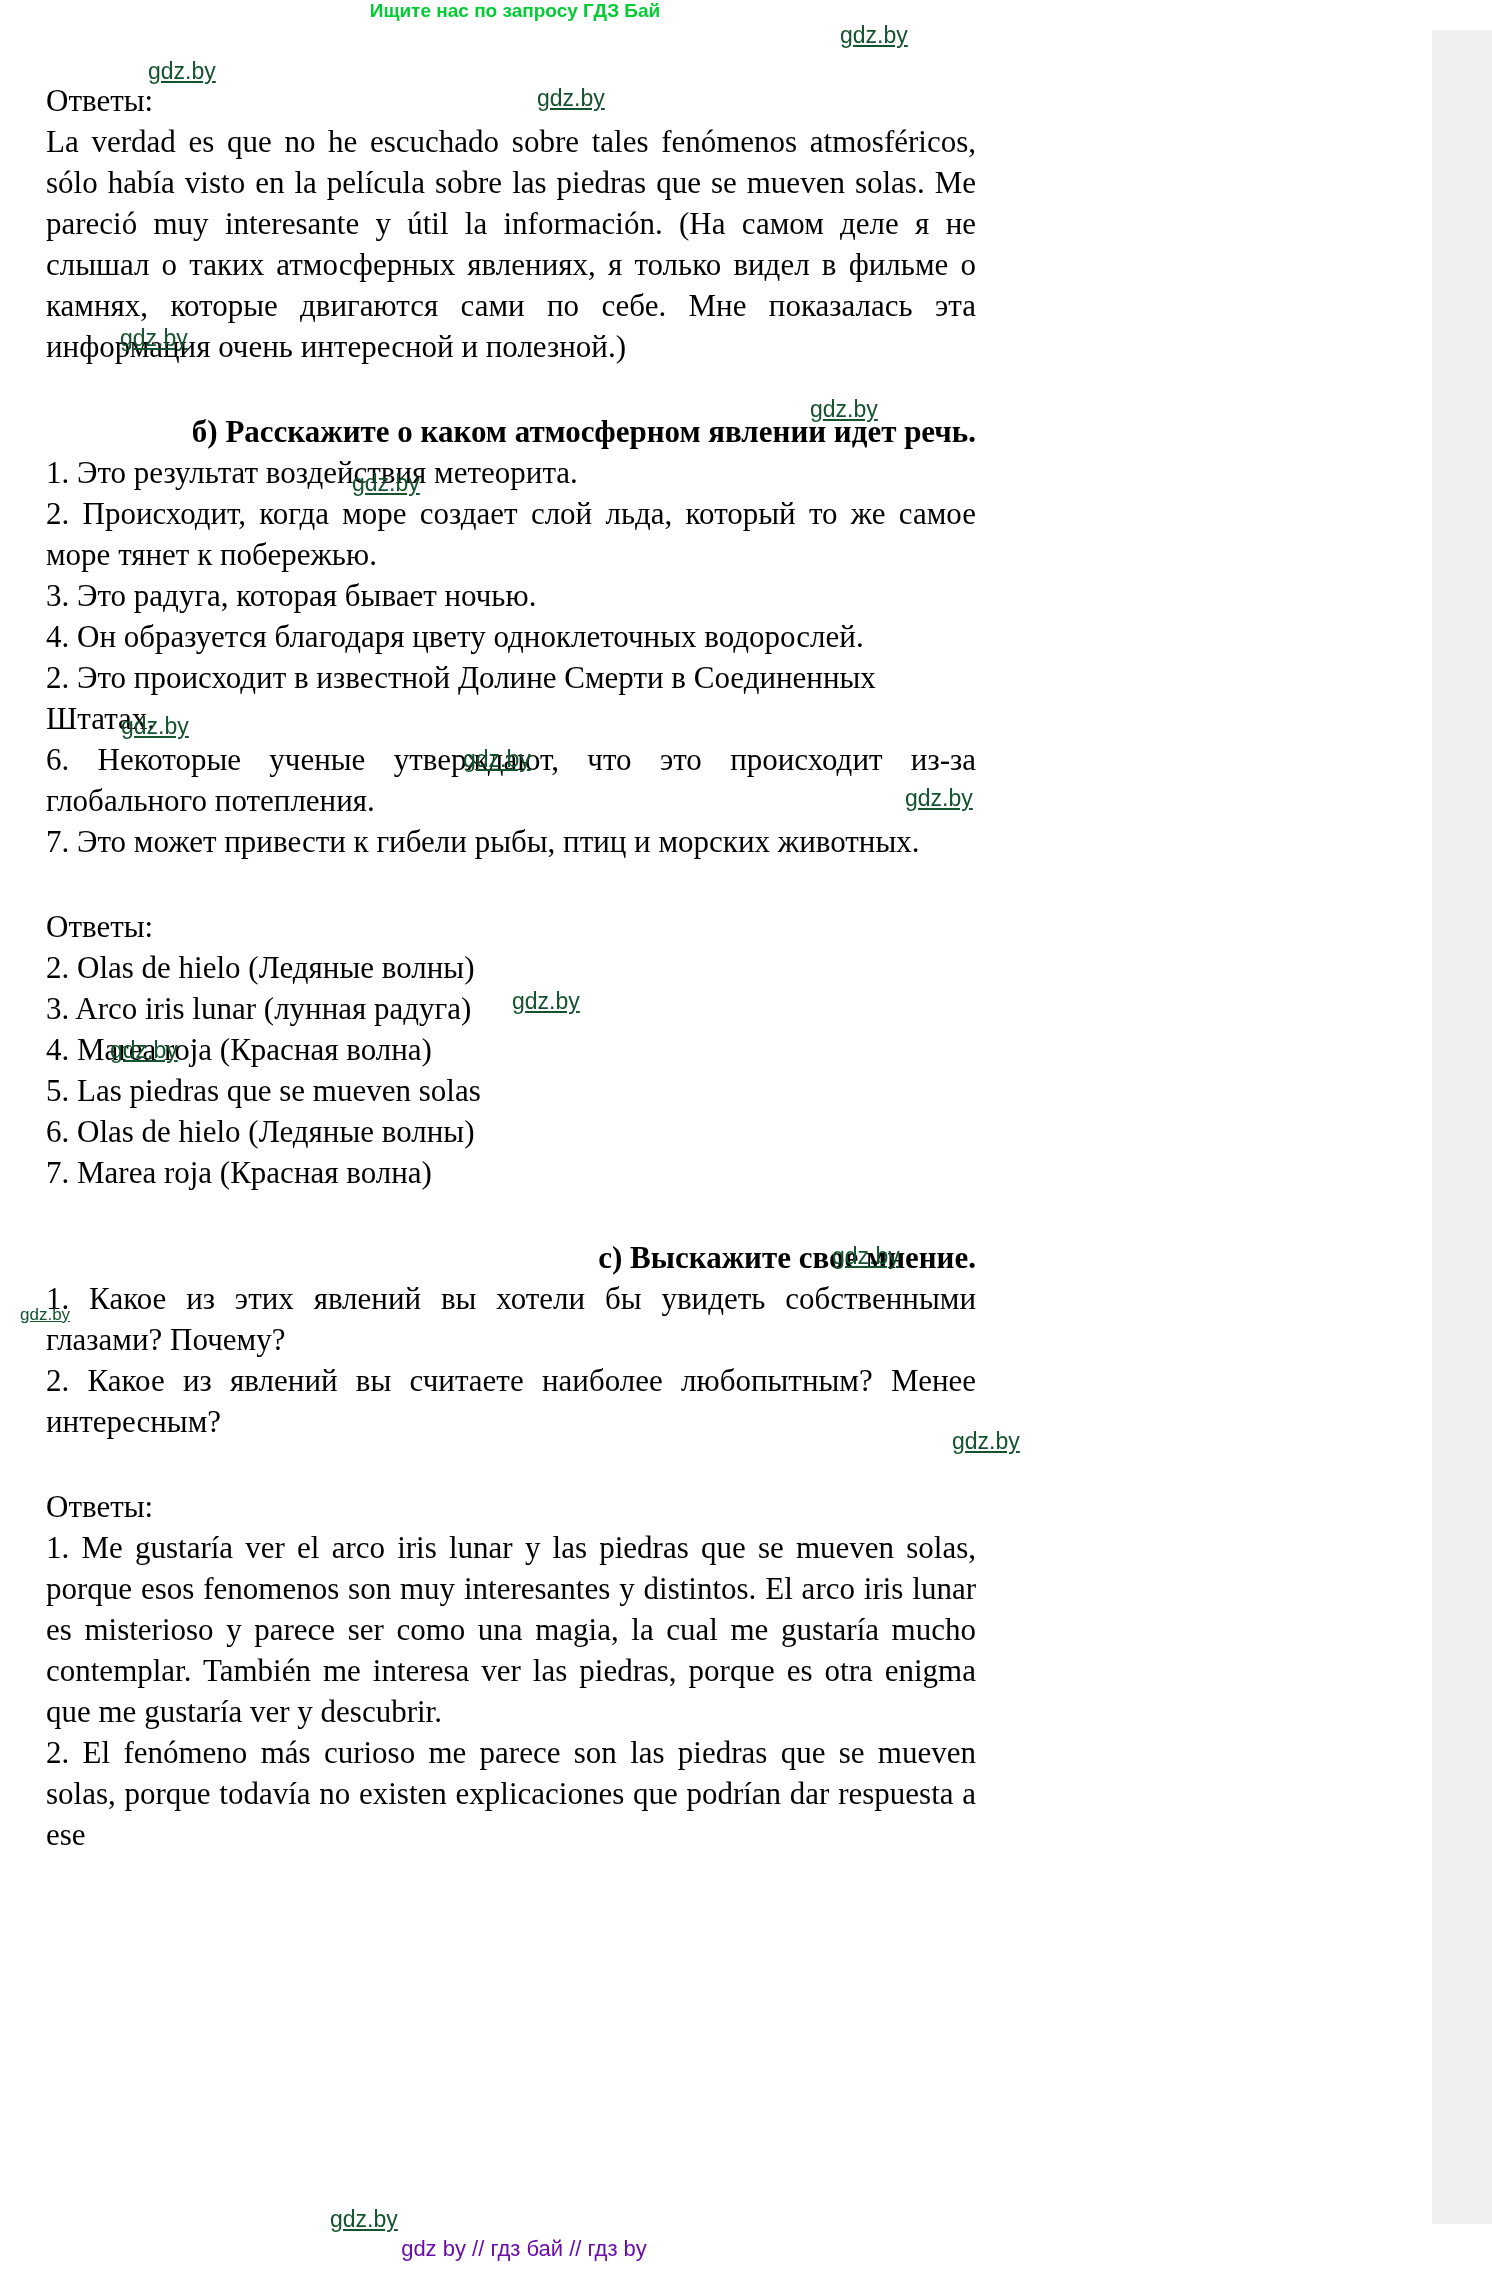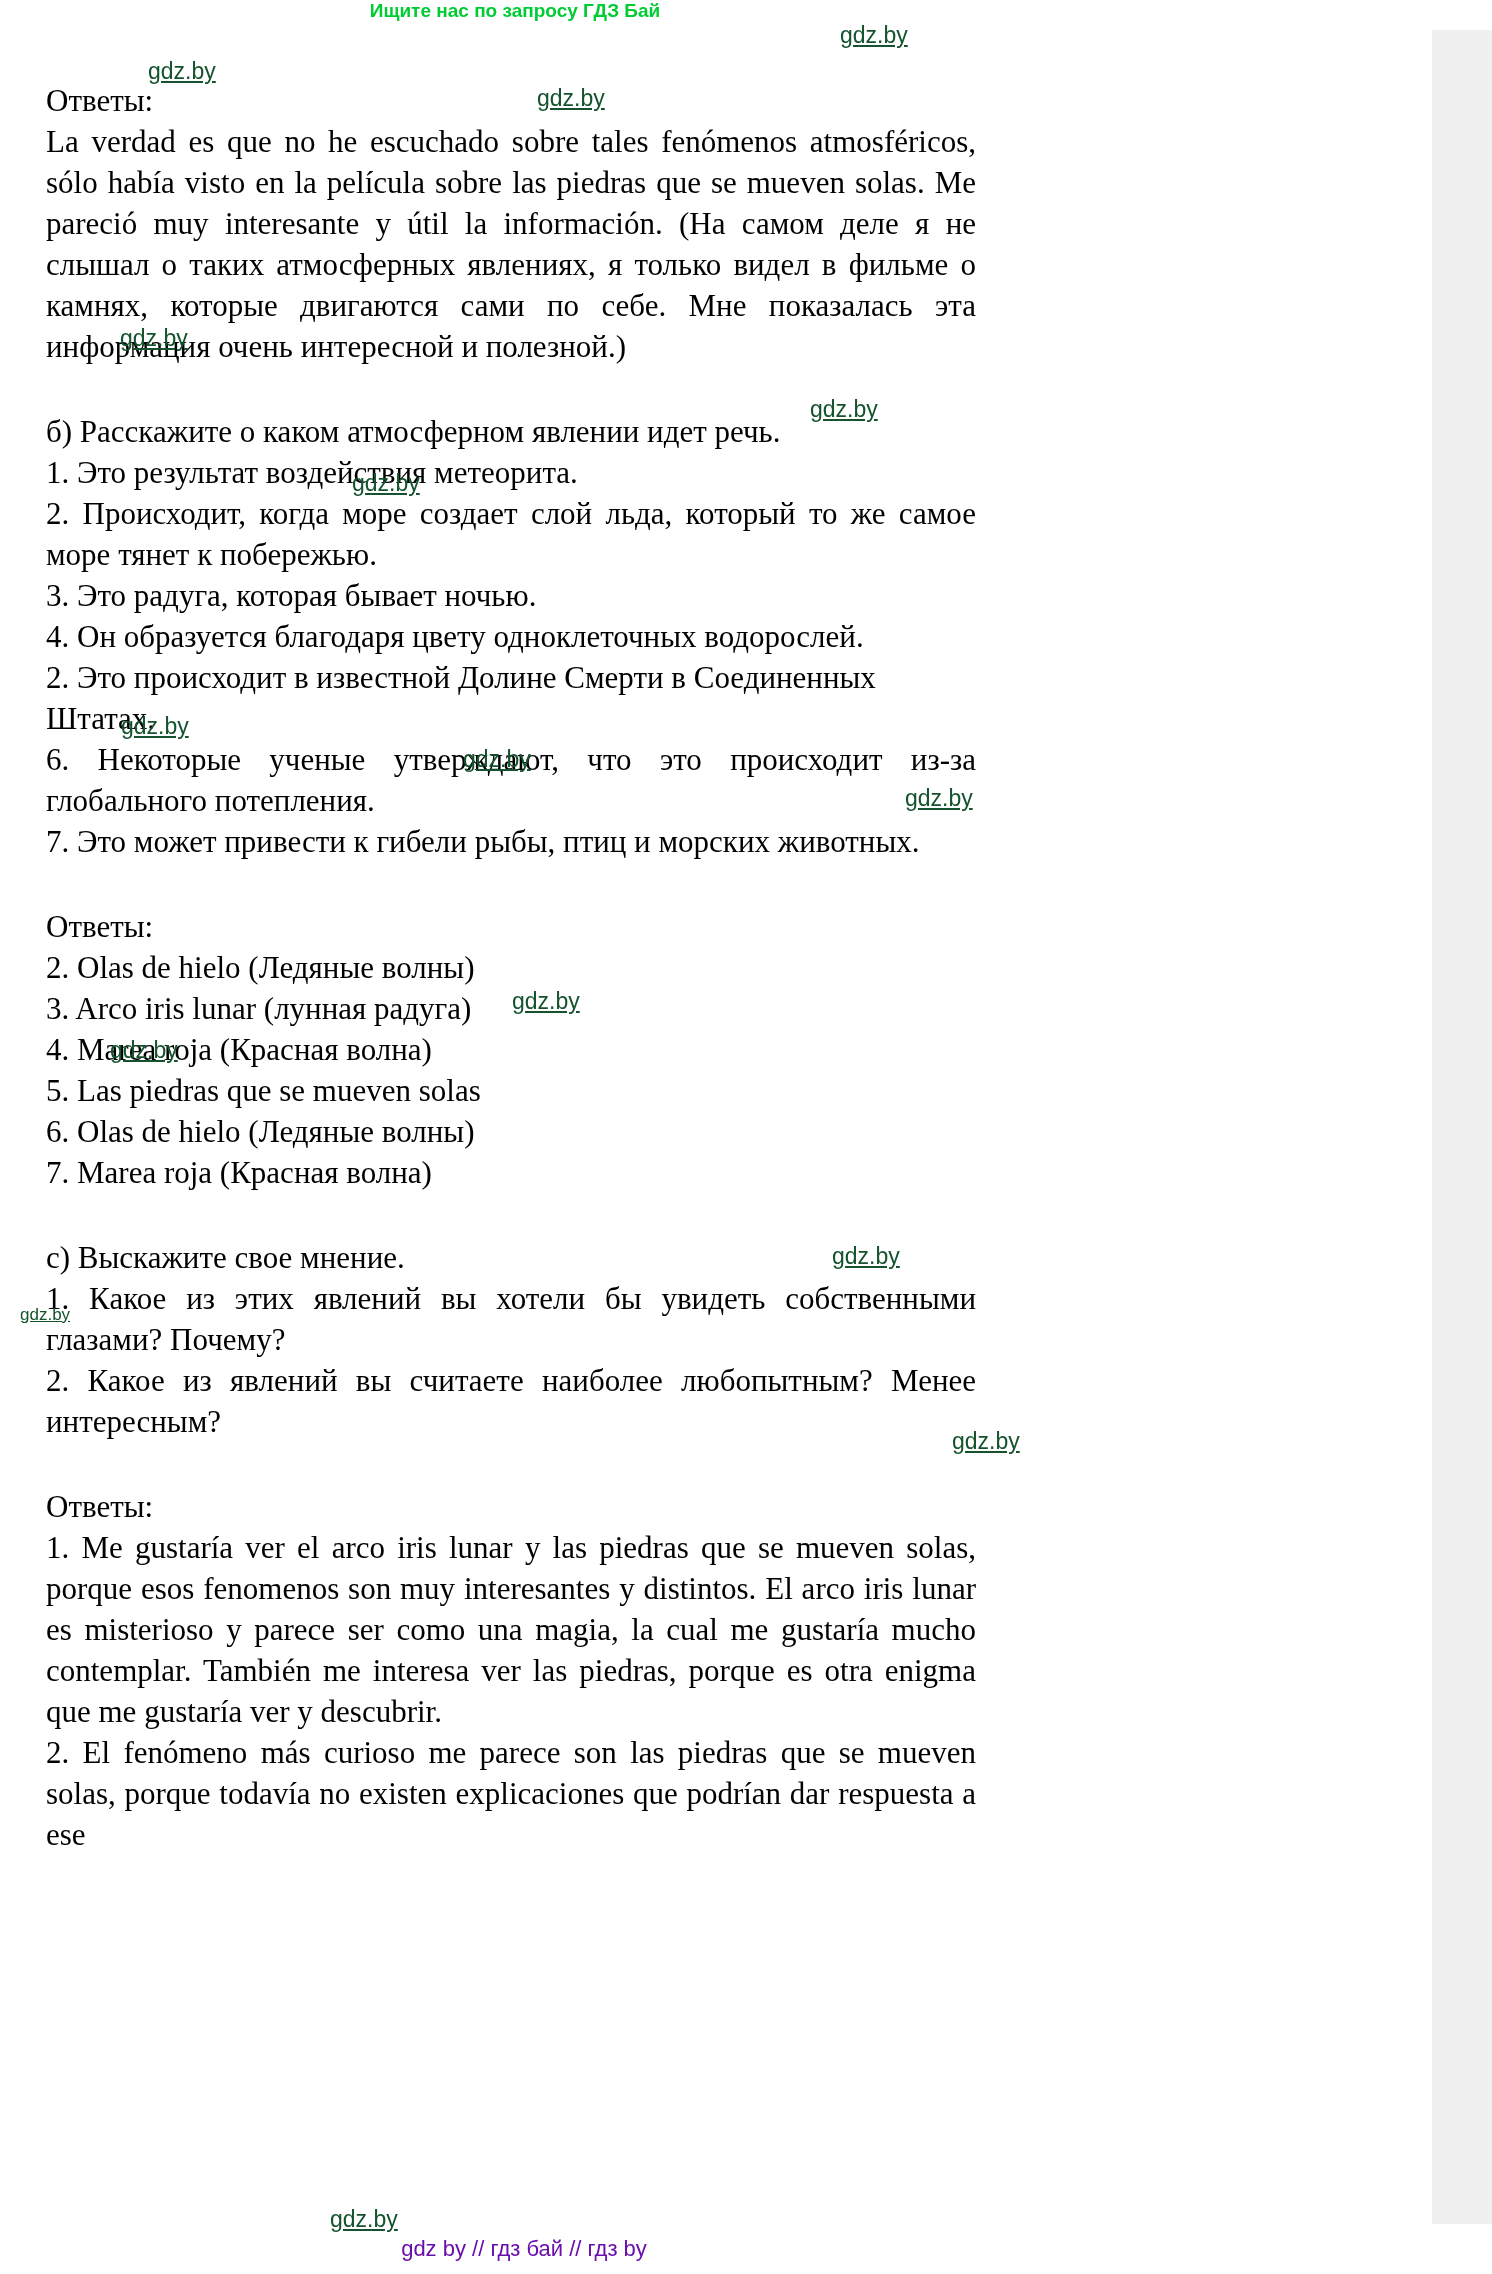--- a/index.html
+++ b/index.html
@@ -49,21 +49,21 @@
   .para {
     font-size: 31px;
     line-height: 41px;
     color: #000000;
     margin: 0;
     text-align: justify;
     font-stretch: condensed;
     transform-origin: left top;
   }
   .para.nojust { text-align: left; }
-  .para.bold { font-weight: normal; }
+  .para.bold { font-weight: bold; text-align: right; }
   .spacer-lg { height: 44px; }
   .label { font-size: 31px; line-height: 41px; margin: 0; }
 
   
   .wm {
     position: absolute;
     font-family: "Liberation Sans", "DejaVu Sans", sans-serif;
     font-size: 23px;
     color: #14532d;
     white-space: nowrap;

